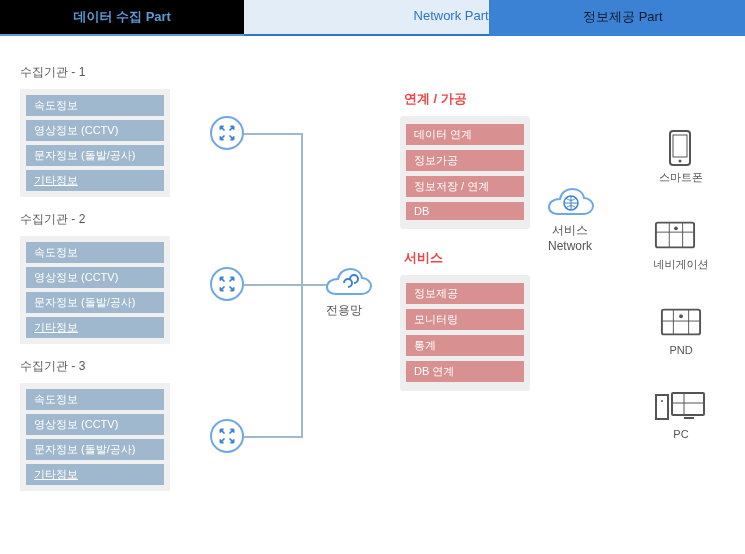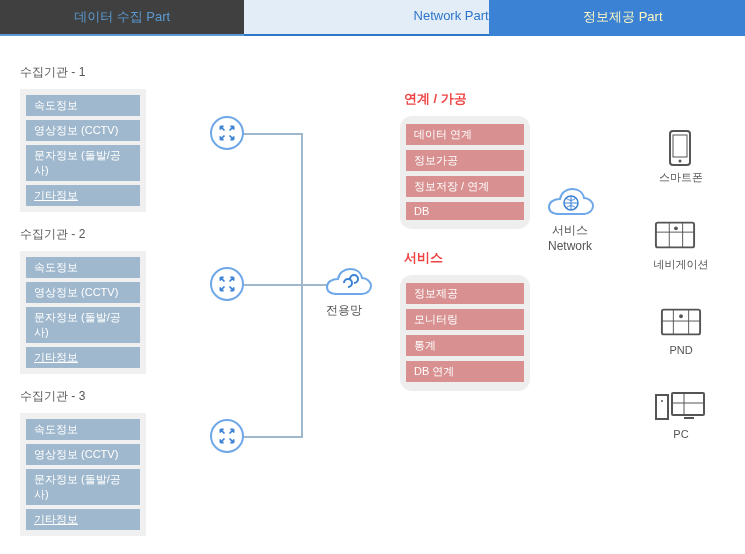--- a/index.html
+++ b/index.html
@@ -1,37 +1,37 @@
 <!DOCTYPE html>
 <html><head>
 <meta charset="utf-8">
 <style>
   * { box-sizing: border-box; margin: 0; padding: 0; }
   body { font-family: "Malgun Gothic", sans-serif; font-size: 12px; color: #333; width: 745px; height: 554px; position: relative; background: #fff; }
   
   .headers { display: flex; }
   .header { flex: 1; text-align: center; padding: 8px 0; font-size: 13px; border-bottom: 2px solid; }
-  .header.korean { color: #5b9bd5; border-color: #5b9bd5; background: #404040; }
+  .header.korean { color: #5b9bd5; border-color: #5b9bd5; background: #000000; font-weight: bold; }
   .header.english { color: #2e75c9; border-color: #2e75c9; background: #e2edf8; text-align: right; }
-  .header.info { color: #fef9c3; background: #3b82d4; border-color: #3b82d4; padding-left: 12px; }
+  .header.info { color: #0f172a; background: #3b82d4; border-color: #3b82d4; padding-left: 12px; }
   
   .cols { display: flex; position: absolute; top: 40px; left: 0; right: 0; bottom: 0; }
   .col { position: relative; }
   .col1 { width: 186px; padding: 20px 10px 0 20px; }
   .col2 { width: 186px; }
   .col3 { width: 186px; padding-top: 50px; }
   .col4 { width: 186px; padding-top: 80px; }
   
   .group-title { font-size: 12px; color: #555; margin-bottom: 8px; margin-top: 4px; }
-  .group-box { background: #f0f0f0; padding: 6px; margin-bottom: 14px; width: 126px; }
+  .group-box { background: #f0f0f0; padding: 6px; margin-bottom: 14px; width: 150px; }
   .item-bar { background: #9fb8cd; color: #fff; font-size: 11px; padding: 3px 8px; margin-bottom: 4px; }
   .item-bar:last-child { margin-bottom: 0; text-decoration: underline; }
   
   .platform-title { color: #ef4444; font-size: 13px; font-weight: bold; text-align: left; margin-bottom: 8px; margin-left: 32px; }
-  .platform-box { background: #eee; padding: 8px 6px 4px 6px; width: 130px; margin-left: 28px; margin-bottom: 20px; border-radius: 12px; }
+  .platform-box { background: #eee; padding: 8px 6px 4px 6px; width: 130px; margin-left: 28px; margin-bottom: 20px; border-radius: 3px; }
   .platform-item { background: #d89090; color: #fff; font-size: 11px; padding: 3px 8px; margin-bottom: 5px; }
   
   .device-col { display:flex; flex-direction:column; align-items:center; gap:32px; padding-top:10px; }
   .device { text-align: center; }
   .device-label { margin-top: 4px; font-size: 11px; color: #555; }
   .device-icon { width: 42px; height: 36px; display:flex; align-items:center; justify-content:center; }
   
   
   .net-node { position: absolute; width: 34px; height: 34px; border: 2px solid #6fa8e8; border-radius: 50%; background: #fff; display:flex; align-items:center; justify-content:center; }
   

